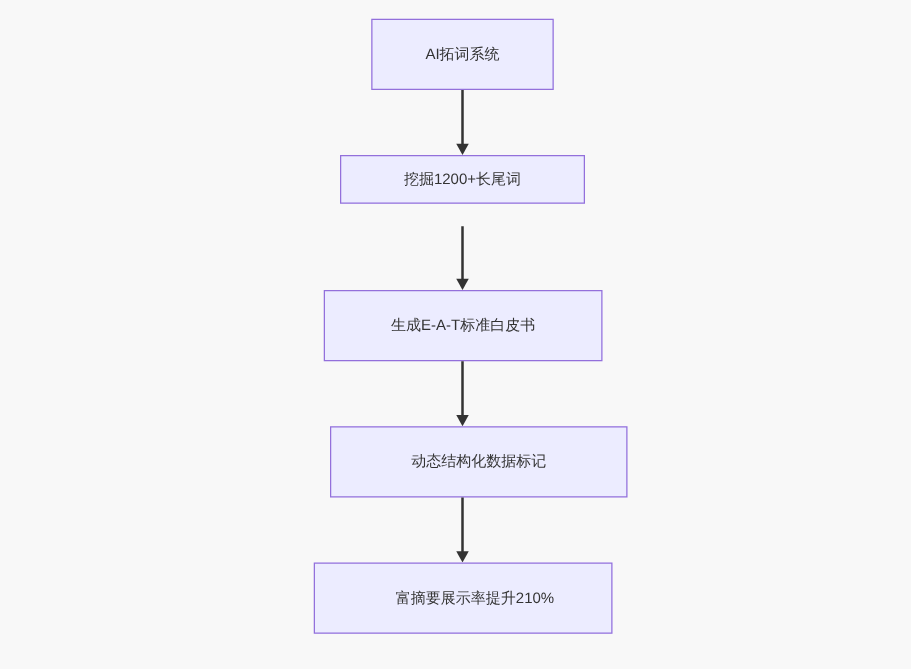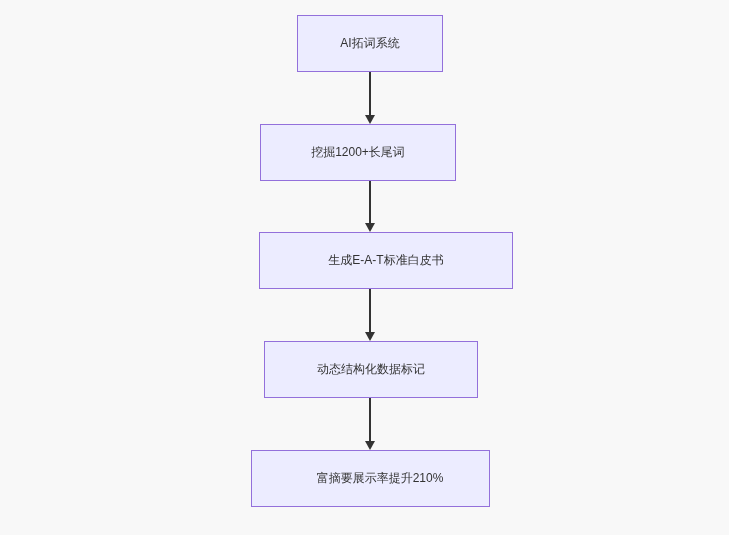--- a/index.html
+++ b/index.html
@@ -25,23 +25,23 @@
     border: 1.5px solid #9370DB;
     display: flex;
     align-items: center;
     justify-content: center;
     color: #333333;
     font-size: 12px;
     text-align: center;
     white-space: nowrap;
   }
   #node-1 { left: 297px; top: 15px;  width: 146px; height: 57px; }
-  #node-2 { left: 260px; top: 124px; width: 196px; height: 57px; }
-  #node-3 { left: 259px; top: 232px; width: 254px; height: 57px; }
-  #node-4 { left: 264px; top: 341px; width: 214px; height: 57px; }
+  #node-2 { left: 272px; top: 124px; width: 196px; height: 39px; }
+  #node-3 { left: 259px; top: 232px; width: 223px; height: 57px; }
+  #node-4 { left: 264px; top: 341px; width: 238px; height: 57px; }
   #node-5 { left: 251px; top: 450px; width: 239px; height: 57px; padding-left: 19px; }
 
   .edge-line {
     position: absolute;
     left: 369px;
     width: 2px;
     background: #333333;
   }
   #edge-line-1 { top: 72px;  height: 44px; }
   #edge-line-2 { top: 181px; height: 43px; }

